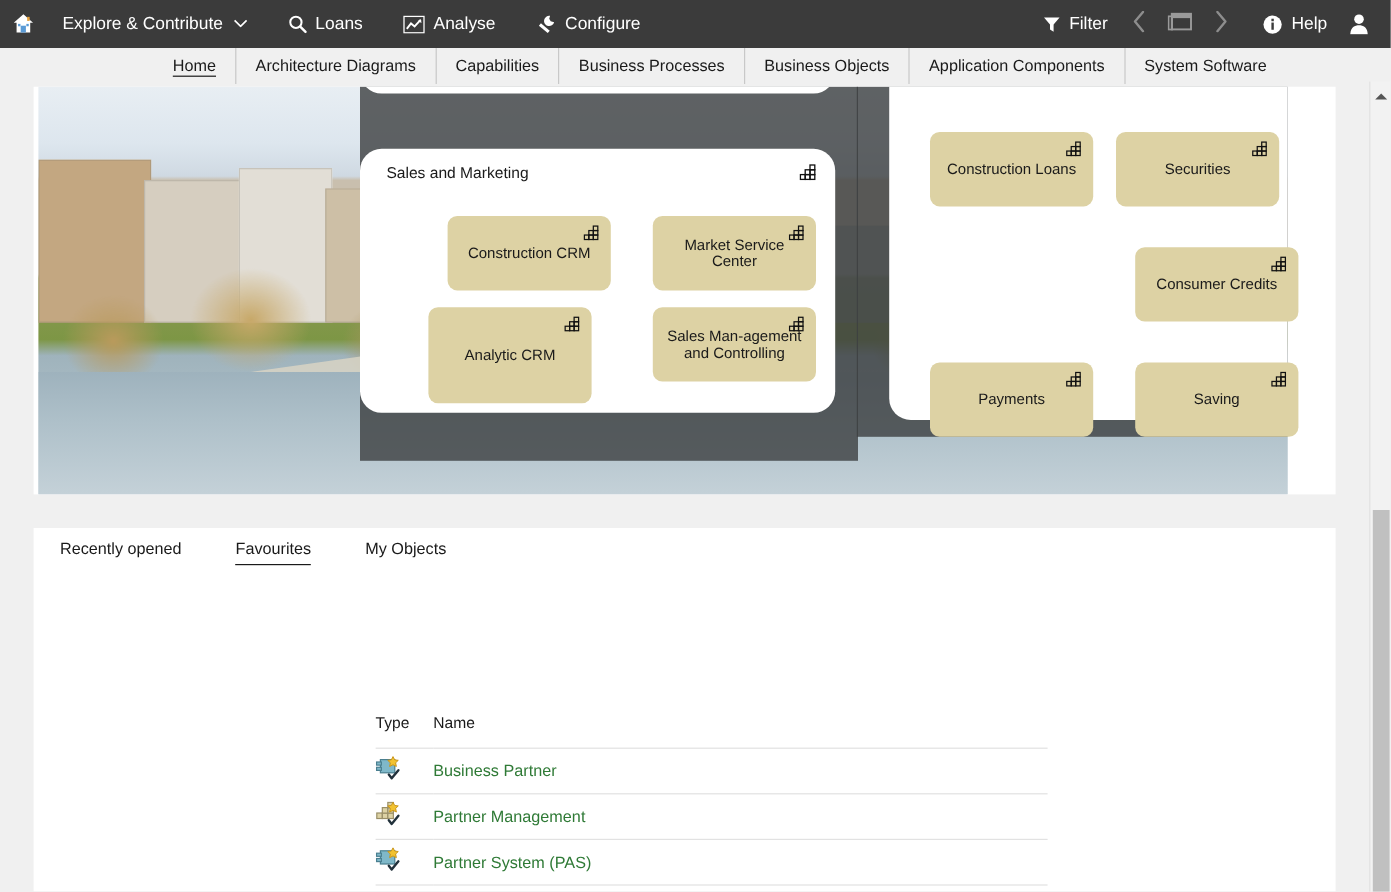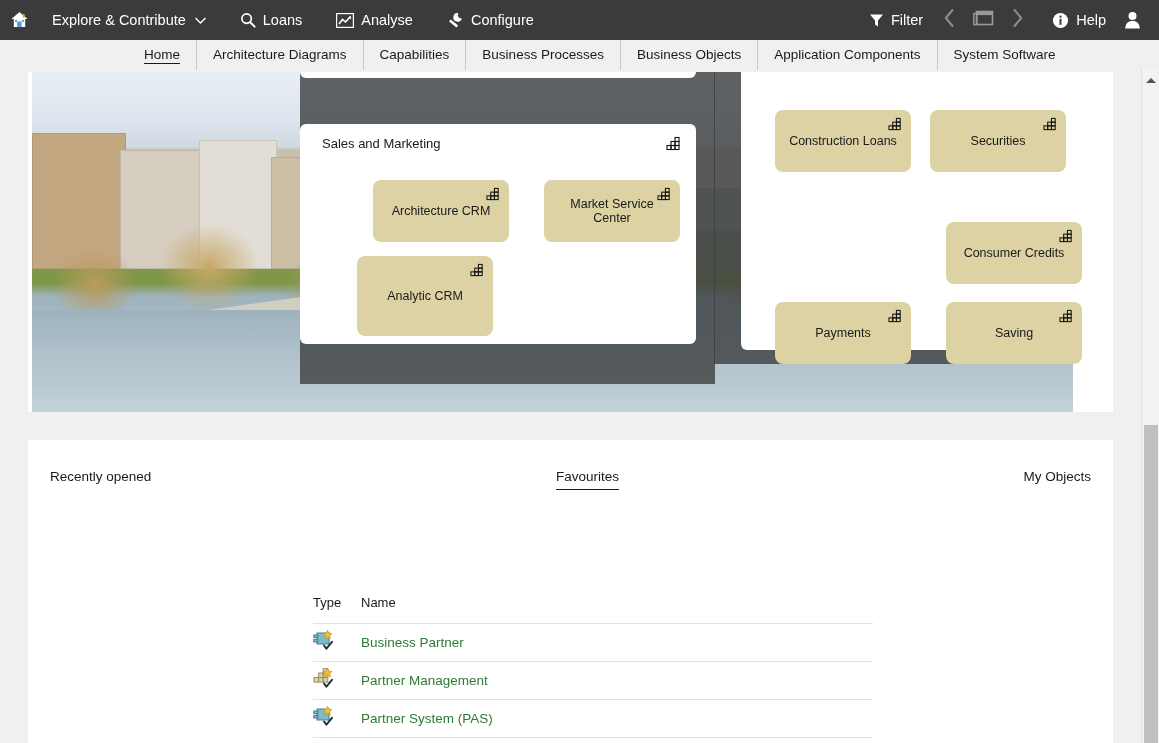--- a/index.html
+++ b/index.html
@@ -107,21 +107,21 @@
   }
   
   .backdrop {
     position: absolute;
     background: rgba(60,62,64,0.80);
   }
   
   .panel {
     position: absolute;
     background: #ffffff;
-    border-radius: 6px;
+    border-radius: 18px;
   }
   .panel-title {
     position: absolute; left: 22px; top: 12px;
     font-size: 13px; color: #1a1a1a;
   }
   .panel-icon { position: absolute; right: 14px; top: 12px; }
   .cap {
     position: absolute;
     background: #ddd2a4;
     border-radius: 8px;
@@ -133,22 +133,22 @@
   .cap .capicon { position: absolute; right: 8px; top: 7px; }
   .cap .captext { padding: 0 10px; }
 
   
   #lower {
     position: absolute; left: 28px; top: 368px;
     width: 1085px; height: 303px;
     background: #ffffff;
   }
   #objtabs {
-    display: flex; justify-content: space-between; gap: 16px;
-    padding-top: 29px;
+    display: flex; justify-content: flex-start; gap: 1px;
+    padding-top: 10px;
   }
   .otab {
     font-size: 13.5px; color: #1a1a1a; cursor: pointer;
     padding: 0 22px 6px 22px;
   }
   .otab .lbl { display: inline-block; padding-bottom: 5px; }
   .otab.active .lbl { border-bottom: 1.5px solid #1a1a1a; }
 
   #tablewrap { position: absolute; left: 285px; top: 155px; width: 560px; }
   table { border-collapse: collapse; width: 100%; font-size: 13.5px; }
@@ -368,21 +368,21 @@
           <svg width="15" height="14" viewBox="0 0 16 15">
               <g fill="none" stroke="#111" stroke-width="1.1">
             <rect x="1" y="9.5" width="4" height="4"></rect>
                 <rect x="5" y="9.5" width="4" height="4"></rect>
                 <rect x="9" y="9.5" width="4" height="4"></rect>
             <rect x="5" y="5.5" width="4" height="4"></rect>
                 <rect x="9" y="5.5" width="4" height="4"></rect>
                 <rect x="9" y="1.5" width="4" height="4"></rect>
           </g>
             </svg></span>
-        <span class="captext">Architecture CRM</span>
+        <span class="captext">Construction CRM</span>
       </div>
 
       <div class="cap" style="left:244px; top:56px; width:136px; height:62px;">
         <span class="capicon">
           <svg width="15" height="14" viewBox="0 0 16 15">
               <g fill="none" stroke="#111" stroke-width="1.1">
             <rect x="1" y="9.5" width="4" height="4"></rect>
                 <rect x="5" y="9.5" width="4" height="4"></rect>
                 <rect x="9" y="9.5" width="4" height="4"></rect>
             <rect x="5" y="5.5" width="4" height="4"></rect>
@@ -401,20 +401,34 @@
                 <rect x="5" y="9.5" width="4" height="4"></rect>
                 <rect x="9" y="9.5" width="4" height="4"></rect>
             <rect x="5" y="5.5" width="4" height="4"></rect>
                 <rect x="9" y="5.5" width="4" height="4"></rect>
                 <rect x="9" y="1.5" width="4" height="4"></rect>
           </g>
             </svg></span>
         <span class="captext">Analytic CRM</span>
       </div>
 
+      <div class="cap" style="left:244px; top:132px; width:136px; height:62px;">
+        <span class="capicon">
+          <svg width="15" height="14" viewBox="0 0 16 15">
+              <g fill="none" stroke="#111" stroke-width="1.1">
+            <rect x="1" y="9.5" width="4" height="4"></rect>
+                <rect x="5" y="9.5" width="4" height="4"></rect>
+                <rect x="9" y="9.5" width="4" height="4"></rect>
+            <rect x="5" y="5.5" width="4" height="4"></rect>
+                <rect x="9" y="5.5" width="4" height="4"></rect>
+                <rect x="9" y="1.5" width="4" height="4"></rect>
+          </g>
+            </svg></span>
+        <span class="captext">Sales Man-agement and Controlling</span>
+      </div>
     </div>
 
     <div class="panel" style="left:713px; top:-62px; width:332px; height:340px;padding-left:32px;">
       <div class="cap" style="left:34px; top:100px; width:136px; height:62px;">
         <span class="capicon">
           <svg width="15" height="14" viewBox="0 0 16 15">
               <g fill="none" stroke="#111" stroke-width="1.1">
             <rect x="1" y="9.5" width="4" height="4"></rect>
                 <rect x="5" y="9.5" width="4" height="4"></rect>
                 <rect x="9" y="9.5" width="4" height="4"></rect>
@@ -432,21 +446,21 @@
             <rect x="1" y="9.5" width="4" height="4"></rect>
                 <rect x="5" y="9.5" width="4" height="4"></rect>
                 <rect x="9" y="9.5" width="4" height="4"></rect>
             <rect x="5" y="5.5" width="4" height="4"></rect>
                 <rect x="9" y="5.5" width="4" height="4"></rect>
                 <rect x="9" y="1.5" width="4" height="4"></rect>
           </g>
             </svg></span>
         <span class="captext">Securities</span>
       </div>
-      <div class="cap" style="left:205px; top:196px; width:136px; height:62px;margin-top:16px;">
+      <div class="cap" style="left:205px; top:196px; width:136px; height:62px;">
         <span class="capicon">
           <svg width="15" height="14" viewBox="0 0 16 15">
               <g fill="none" stroke="#111" stroke-width="1.1">
             <rect x="1" y="9.5" width="4" height="4"></rect>
                 <rect x="5" y="9.5" width="4" height="4"></rect>
                 <rect x="9" y="9.5" width="4" height="4"></rect>
             <rect x="5" y="5.5" width="4" height="4"></rect>
                 <rect x="9" y="5.5" width="4" height="4"></rect>
                 <rect x="9" y="1.5" width="4" height="4"></rect>
           </g>

